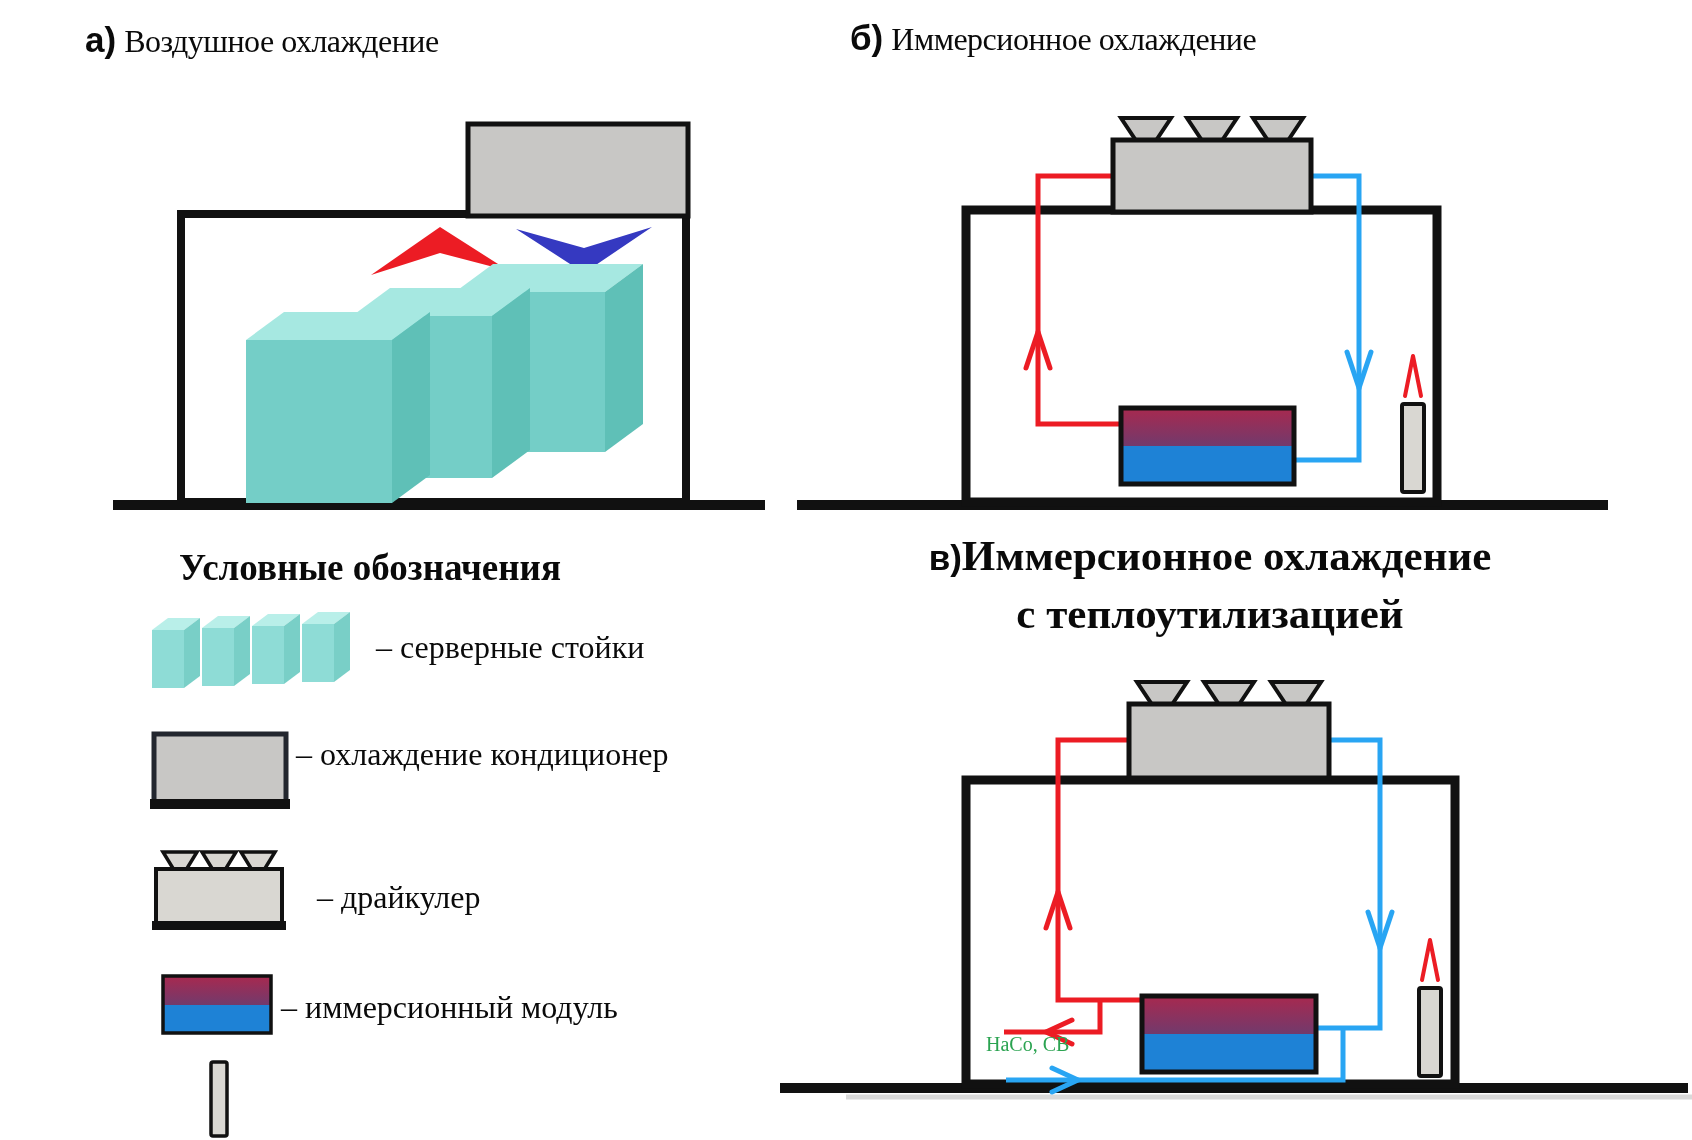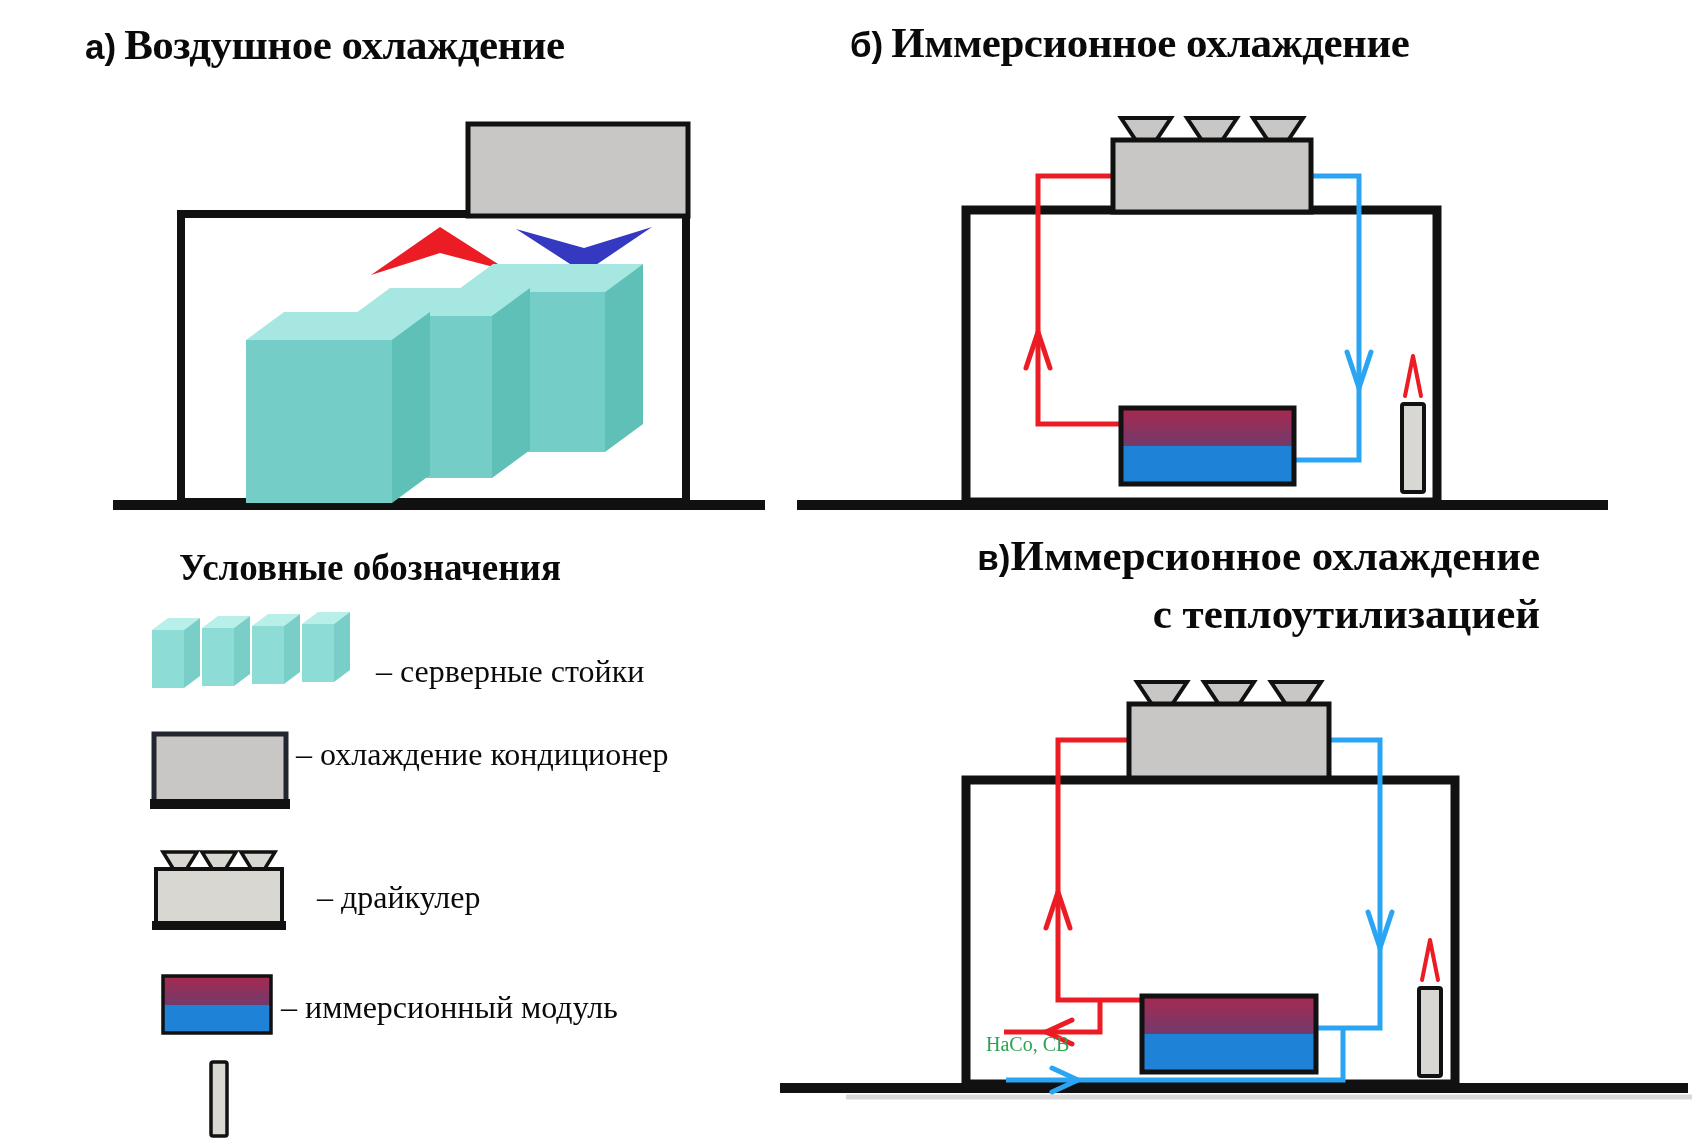--- a/index.html
+++ b/index.html
@@ -2,22 +2,22 @@
 <html><head>
 <meta charset="utf-8">
 <style>
   html,body{margin:0;padding:0;background:#ffffff;}
   #canvas{position:relative;width:1692px;height:1140px;background:#ffffff;overflow:hidden;
           font-family:"Liberation Serif", serif;}
   svg.layer{position:absolute;left:0;top:0;width:1692px;height:1140px;}
   .abs{position:absolute;white-space:nowrap;}
   .panel-title{display:flex;align-items:baseline;gap:8px;color:#0a0a0a;}
   .panel-prefix{font-family:"Liberation Sans", sans-serif;font-weight:700;font-size:35px;}
-  .panel-text{font-weight:700;font-size:43px;letter-spacing:-0.5px;}
-  .title-v-wrap{left:880px;top:528px;width:660px;text-align:right;}
+  .panel-text{font-weight:400;font-size:32px;letter-spacing:-0.5px;}
+  .title-v-wrap{left:880px;top:528px;width:660px;text-align:center;}
   .title-v-line{font-weight:700;font-size:43px;color:#0a0a0a;line-height:56px;}
   .legend-title{left:179px;top:546px;font-weight:700;font-size:37px;color:#0a0a0a;}
   .legend-label{font-size:32px;color:#0a0a0a;line-height:47px;}
   .pipe-note{left:986px;top:1033px;font-size:20px;color:#2ba351;}
 </style>
 </head>
 <body>
 
 <div id="canvas">
 
@@ -181,21 +181,21 @@
     <div class="title-v-line">
       <span class="panel-prefix">в)</span><span>Иммерсионное охлаждение</span>
     </div>
     <div class="title-v-line">с теплоутилизацией</div>
   </div>
 
   <div class="abs pipe-note">НаСо, СВ</div>
 
   <div class="abs legend-title">Условные обозначения</div>
 
-  <div class="abs legend-label" style="left:376px;top:624px;margin-top:24px;">– серверные стойки</div>
+  <div class="abs legend-label" style="left:376px;top:624px;">– серверные стойки</div>
 
   <div class="abs legend-label" style="left:296px;top:731px;">
     <div>– охлаждение кондиционер</div>
   </div>
 
   <div class="abs legend-label" style="left:305px;top:874px;margin-left:12px;">– драйкулер</div>
 
   <div class="abs legend-label" style="left:281px;top:984px;text-align:right;">– иммерсионный модуль</div>
 
 

